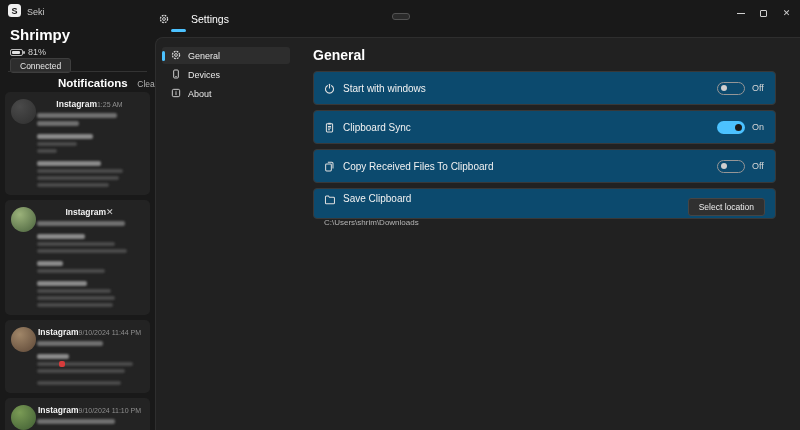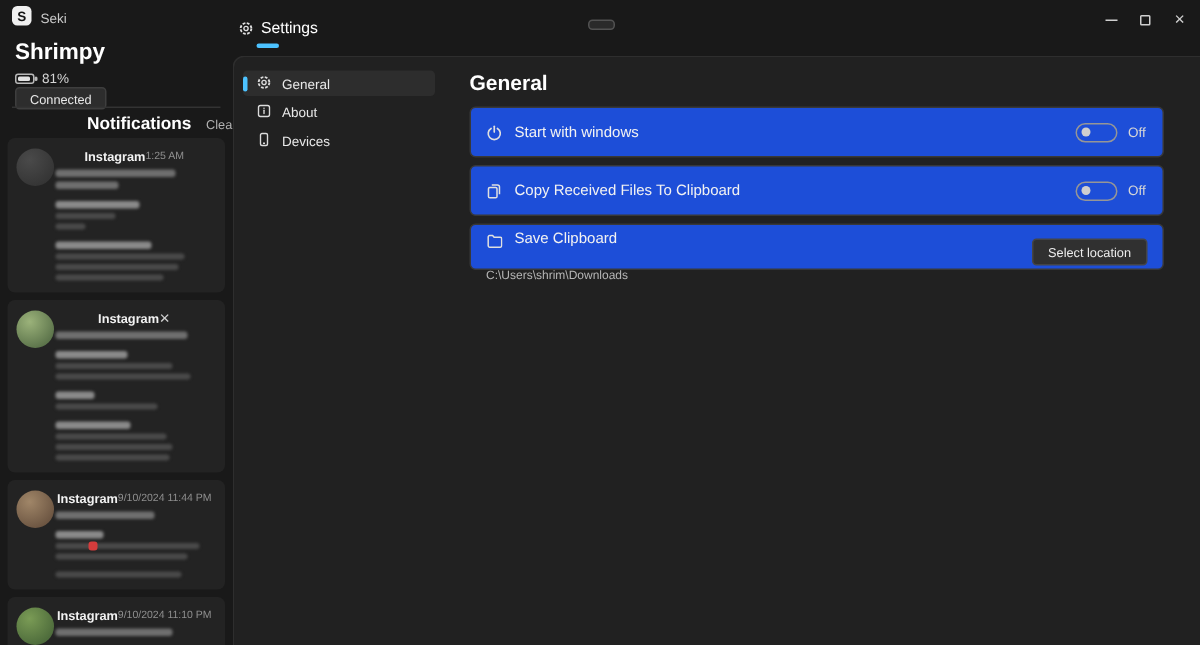--- a/index.html
+++ b/index.html
@@ -47,40 +47,40 @@
   .notif-close{font-size:9px;color:#cfcfcf;line-height:1;cursor:pointer;}
   .line-row{position:relative;margin-top:3px;}
   .line-row.gap{margin-top:8px;}
   .line{border-radius:2px;filter:blur(1.1px);}
   .line.mid{height:5px;background:#6f6f6f;}
   .line.bold{height:5px;background:#8a8a8a;}
   .line.dim{height:4px;background:#4a4a4a;}
   .emoji-dot{position:absolute;left:22px;top:-1px;width:6px;height:6px;border-radius:2px;}
 
   
-  .tab{position:absolute;left:159px;top:13px;display:flex;align-items:center;gap:5px;
+  .tab{position:absolute;left:159px;top:13px;display:flex;align-items:center;gap:22px;
        font-size:10.5px;color:#fff;cursor:pointer;}
   .tab .icn{display:flex;align-items:center;color:#e0e0e0;}
   .tab-underline{position:absolute;left:171px;top:29px;width:15px;height:3px;border-radius:2px;
                  background:var(--accent);}
 
   
   .panel{position:absolute;left:155px;top:37px;width:645px;height:393px;background:#212121;
          border-top-left-radius:8px;border-top:1px solid #2e2e2e;border-left:1px solid #2e2e2e;}
   #nav-list{position:absolute;left:6px;top:9px;width:128px;}
   .nav-item{position:relative;height:17px;display:flex;align-items:center;padding-left:26px;
             border-radius:3px;margin-bottom:2px;font-size:9px;color:#e8e8e8;cursor:pointer;}
   .nav-item.selected{background:#2d2d2d;}
   .nav-item.selected::before{content:"";position:absolute;left:0;top:3.5px;width:2.5px;height:10px;
             border-radius:2px;background:var(--accent);}
   .nav-icn{position:absolute;left:9px;top:3px;display:flex;color:#dcdcdc;}
 
   .page-title{position:absolute;left:157px;top:9px;font-size:14px;font-weight:700;color:#fff;}
   #rows{position:absolute;left:157px;top:33px;width:463px;}
-  .row{position:relative;display:flex;align-items:center;background:#1d4ed8;border:1px solid #383838;
+  .row{position:relative;display:flex;align-items:center;background:#0c4a6e;border:1px solid #383838;
        border-radius:4px;height:28px;margin-bottom:5px;padding:16px 10px;}
   .row.tall{height:31px;align-items:flex-start;padding-top:4px;}
   .row.tall .row-right{align-self:center;margin-top:18px;}
   .row-icn{width:12px;display:flex;align-items:center;margin-right:7px;color:#e0e0e0;margin-top:1px;}
   .row-text{display:flex;flex-direction:column;}
   .row-label{font-size:10px;color:#f2f2f2;line-height:11px;}
   .row-sub{font-size:8px;color:#b5b5b5;margin-top:15px;margin-left:-19px;line-height:8px;}
   .row-right{margin-left:auto;display:flex;align-items:center;gap:7px;}
   .toggle{width:28px;height:13px;border-radius:7px;position:relative;cursor:pointer;}
   .toggle.off{border:1px solid #969696;background:transparent;}
@@ -261,35 +261,35 @@
             <svg width="10" height="10" viewBox="0 0 12 12" fill="none" stroke="currentColor">
               <circle cx="6" cy="6" r="4.3" stroke-width="1.5" stroke-dasharray="2.2 1.2"></circle>
               <circle cx="6" cy="6" r="1.7" stroke-width="1.1"></circle>
             </svg>
           </span>
     <span>General</span>
   </div>
         <div class="nav-item">
     <span class="nav-icn">
             <svg width="10" height="10" viewBox="0 0 12 12" fill="none" stroke="currentColor" stroke-width="1.1">
+              <rect x="3.2" y="1.2" width="5.6" height="9.6" rx="1.2"></rect>
+              <path d="M5.2 9h1.6"></path>
+            </svg>
+          </span>
+    <span>Devices</span>
+  </div>
+        <div class="nav-item">
+    <span class="nav-icn">
+            <svg width="10" height="10" viewBox="0 0 12 12" fill="none" stroke="currentColor" stroke-width="1.1">
               <rect x="1.6" y="1.6" width="8.8" height="8.8" rx="1.6"></rect>
               <path d="M6 5.4v2.6" stroke-linecap="round"></path>
               <circle cx="6" cy="3.8" r="0.6" fill="currentColor" stroke="none"></circle>
             </svg>
           </span>
     <span>About</span>
-  </div>
-        <div class="nav-item">
-    <span class="nav-icn">
-            <svg width="10" height="10" viewBox="0 0 12 12" fill="none" stroke="currentColor" stroke-width="1.1">
-              <rect x="3.2" y="1.2" width="5.6" height="9.6" rx="1.2"></rect>
-              <path d="M5.2 9h1.6"></path>
-            </svg>
-          </span>
-    <span>Devices</span>
   </div>
       </div>
     <div class="page-title">General</div>
     <div id="rows">
         <div class="row">
     <span class="row-icn">
             <svg width="11" height="11" viewBox="0 0 12 12" fill="none" stroke="currentColor" stroke-width="1.2" stroke-linecap="round">
               <path d="M6 1.3v4.2"></path>
               <path d="M3.7 2.9a4.4 4.4 0 1 0 4.6 0"></path>
             </svg>
@@ -302,20 +302,40 @@
       <div class="toggle off">
               <div class="knob"></div>
             </div>
       <span class="toggle-state">Off</span>
 
     </div>
   </div>
         <div class="row">
     <span class="row-icn">
             <svg width="11" height="11" viewBox="0 0 12 12" fill="none" stroke="currentColor" stroke-width="1.1">
+              <rect x="2.6" y="1.8" width="6.8" height="9" rx="1"></rect>
+              <path d="M4.6 1.8h2.8" stroke-width="1.8"></path>
+              <path d="M4.3 4.8h3.4M4.3 6.6h3.4M4.3 8.4h2.2"></path>
+            </svg>
+          </span>
+    <div class="row-text">
+      <div class="row-label">Clipboard Sync</div>
+
+    </div>
+    <div class="row-right">
+      <div class="toggle on">
+              <div class="knob"></div>
+            </div>
+      <span class="toggle-state">On</span>
+
+    </div>
+  </div>
+        <div class="row">
+    <span class="row-icn">
+            <svg width="11" height="11" viewBox="0 0 12 12" fill="none" stroke="currentColor" stroke-width="1.1">
               <rect x="1.8" y="3.2" width="6.2" height="7.6" rx="1"></rect>
               <path d="M4.2 1.4h4.2a1.4 1.4 0 0 1 1.4 1.4v5.4"></path>
             </svg>
           </span>
     <div class="row-text">
       <div class="row-label">Copy Received Files To Clipboard</div>
 
     </div>
     <div class="row-right">
       <div class="toggle off">

